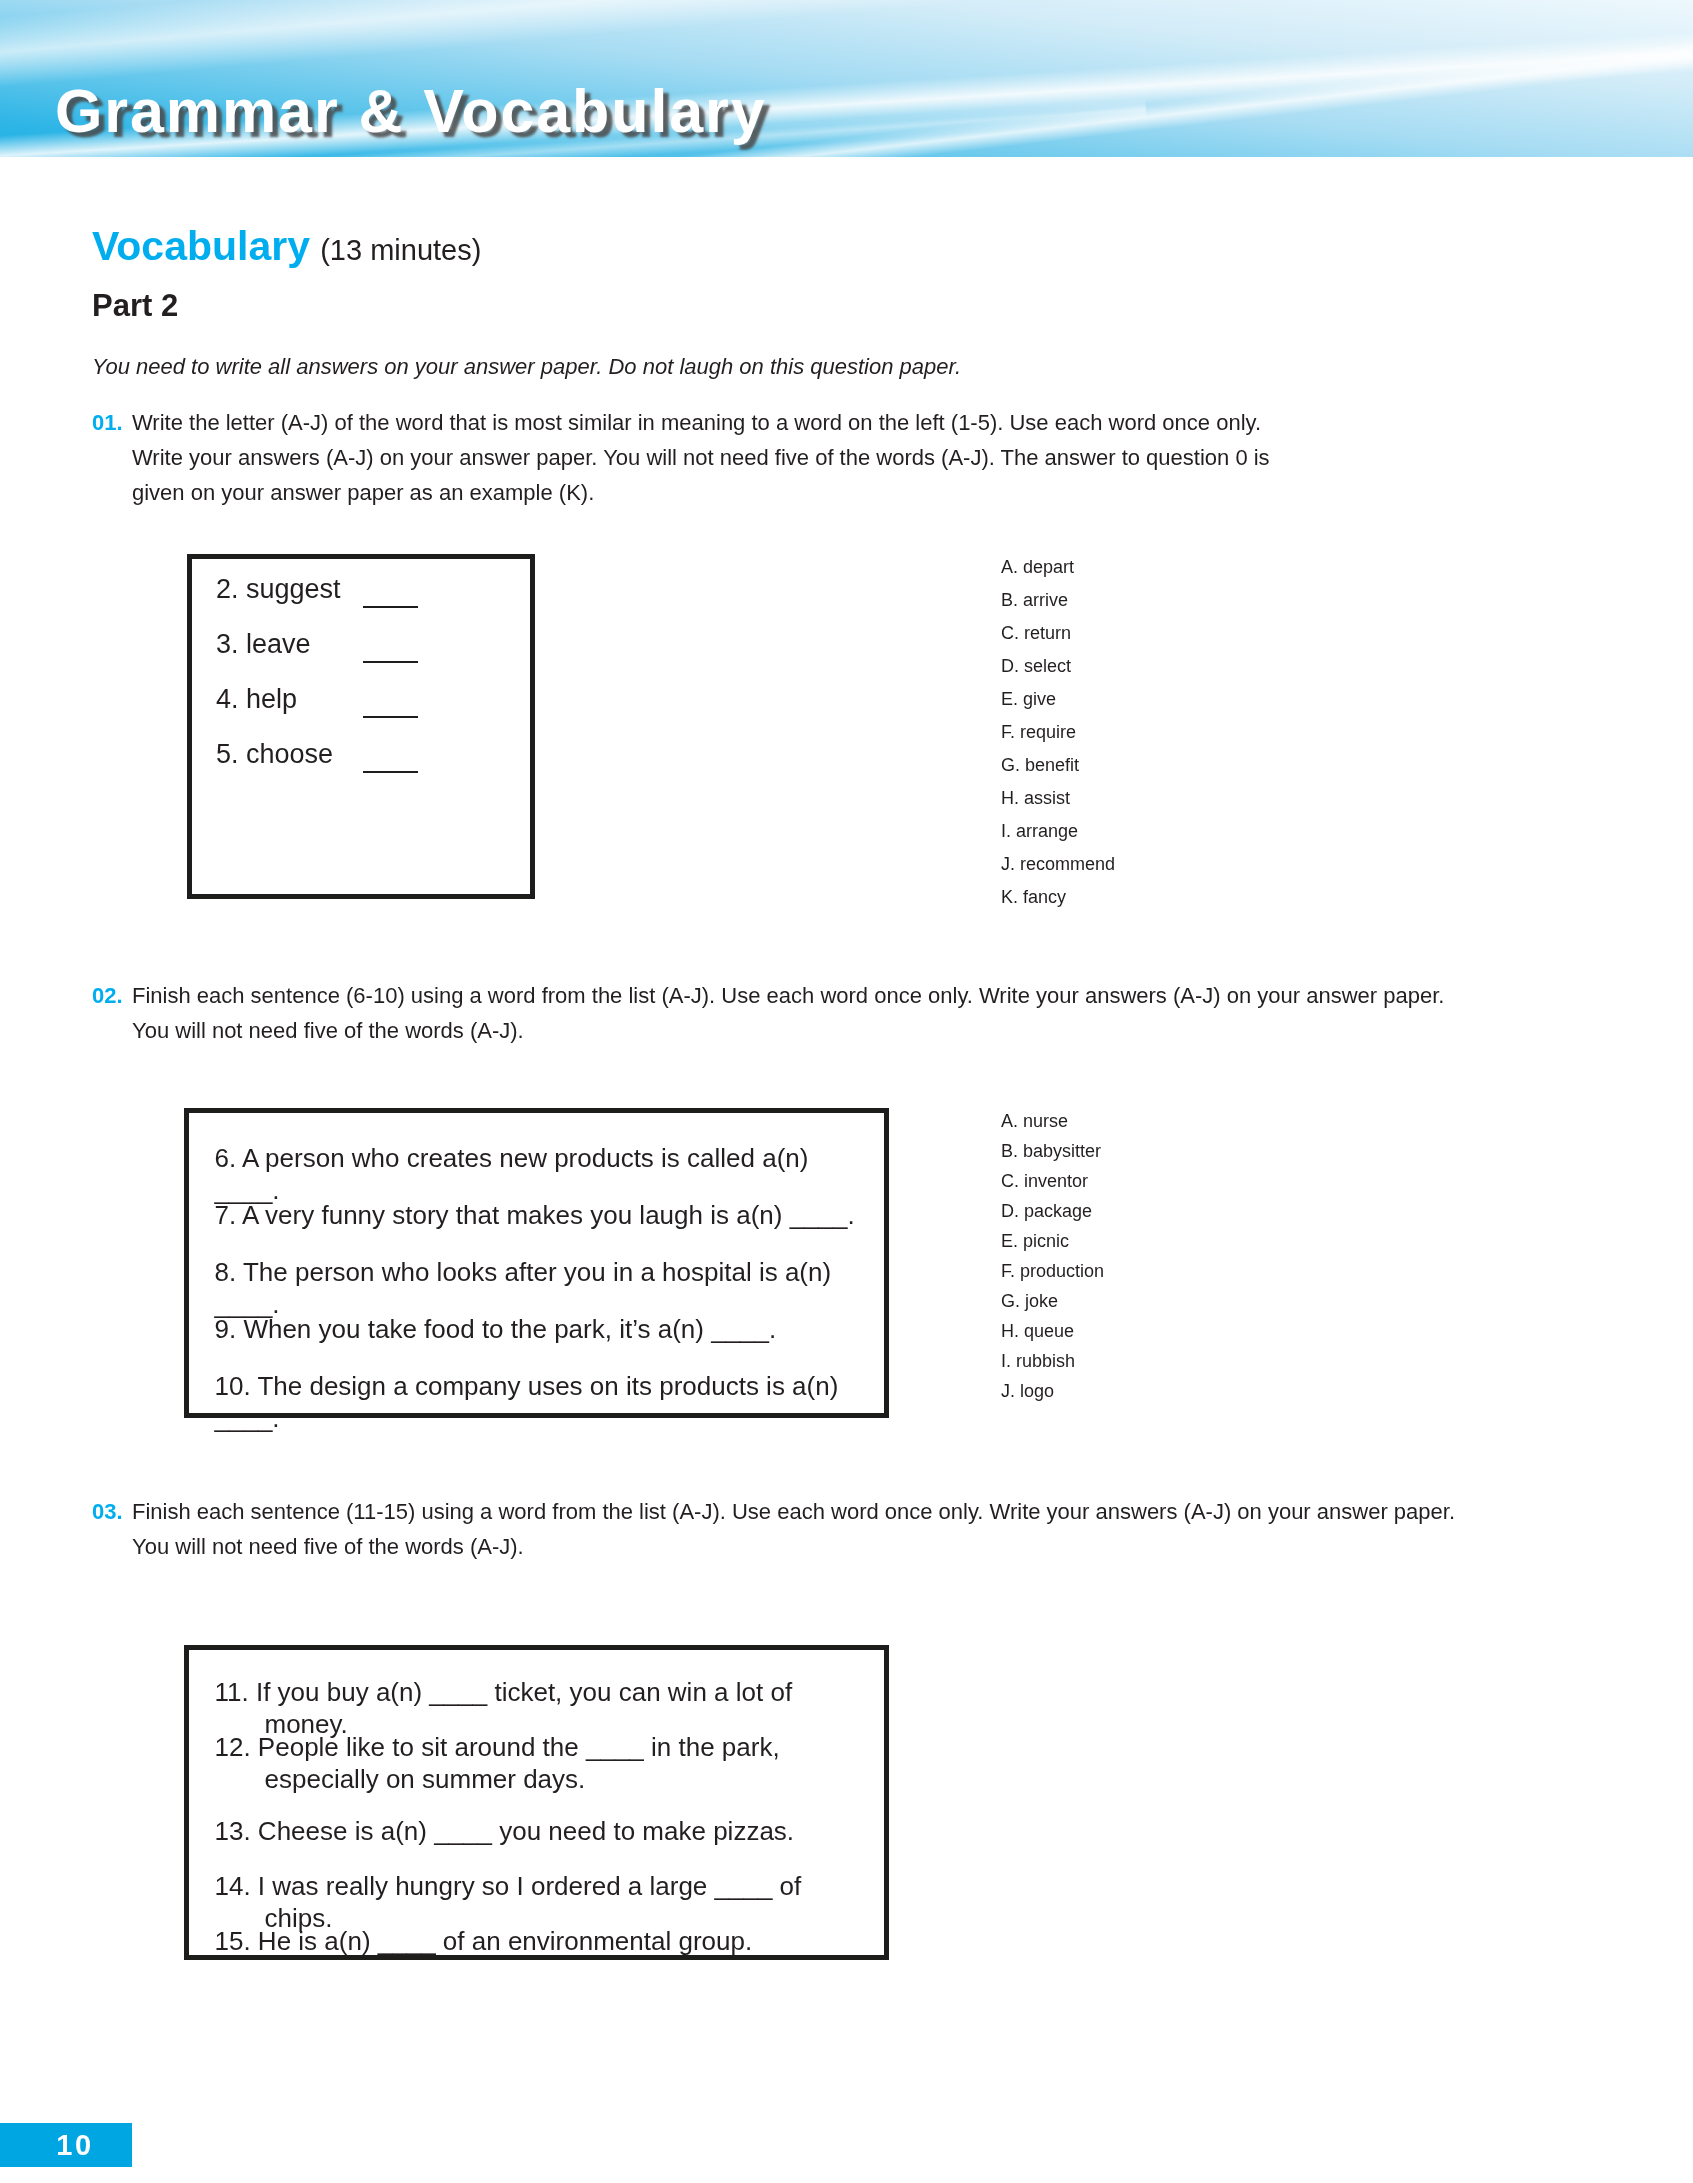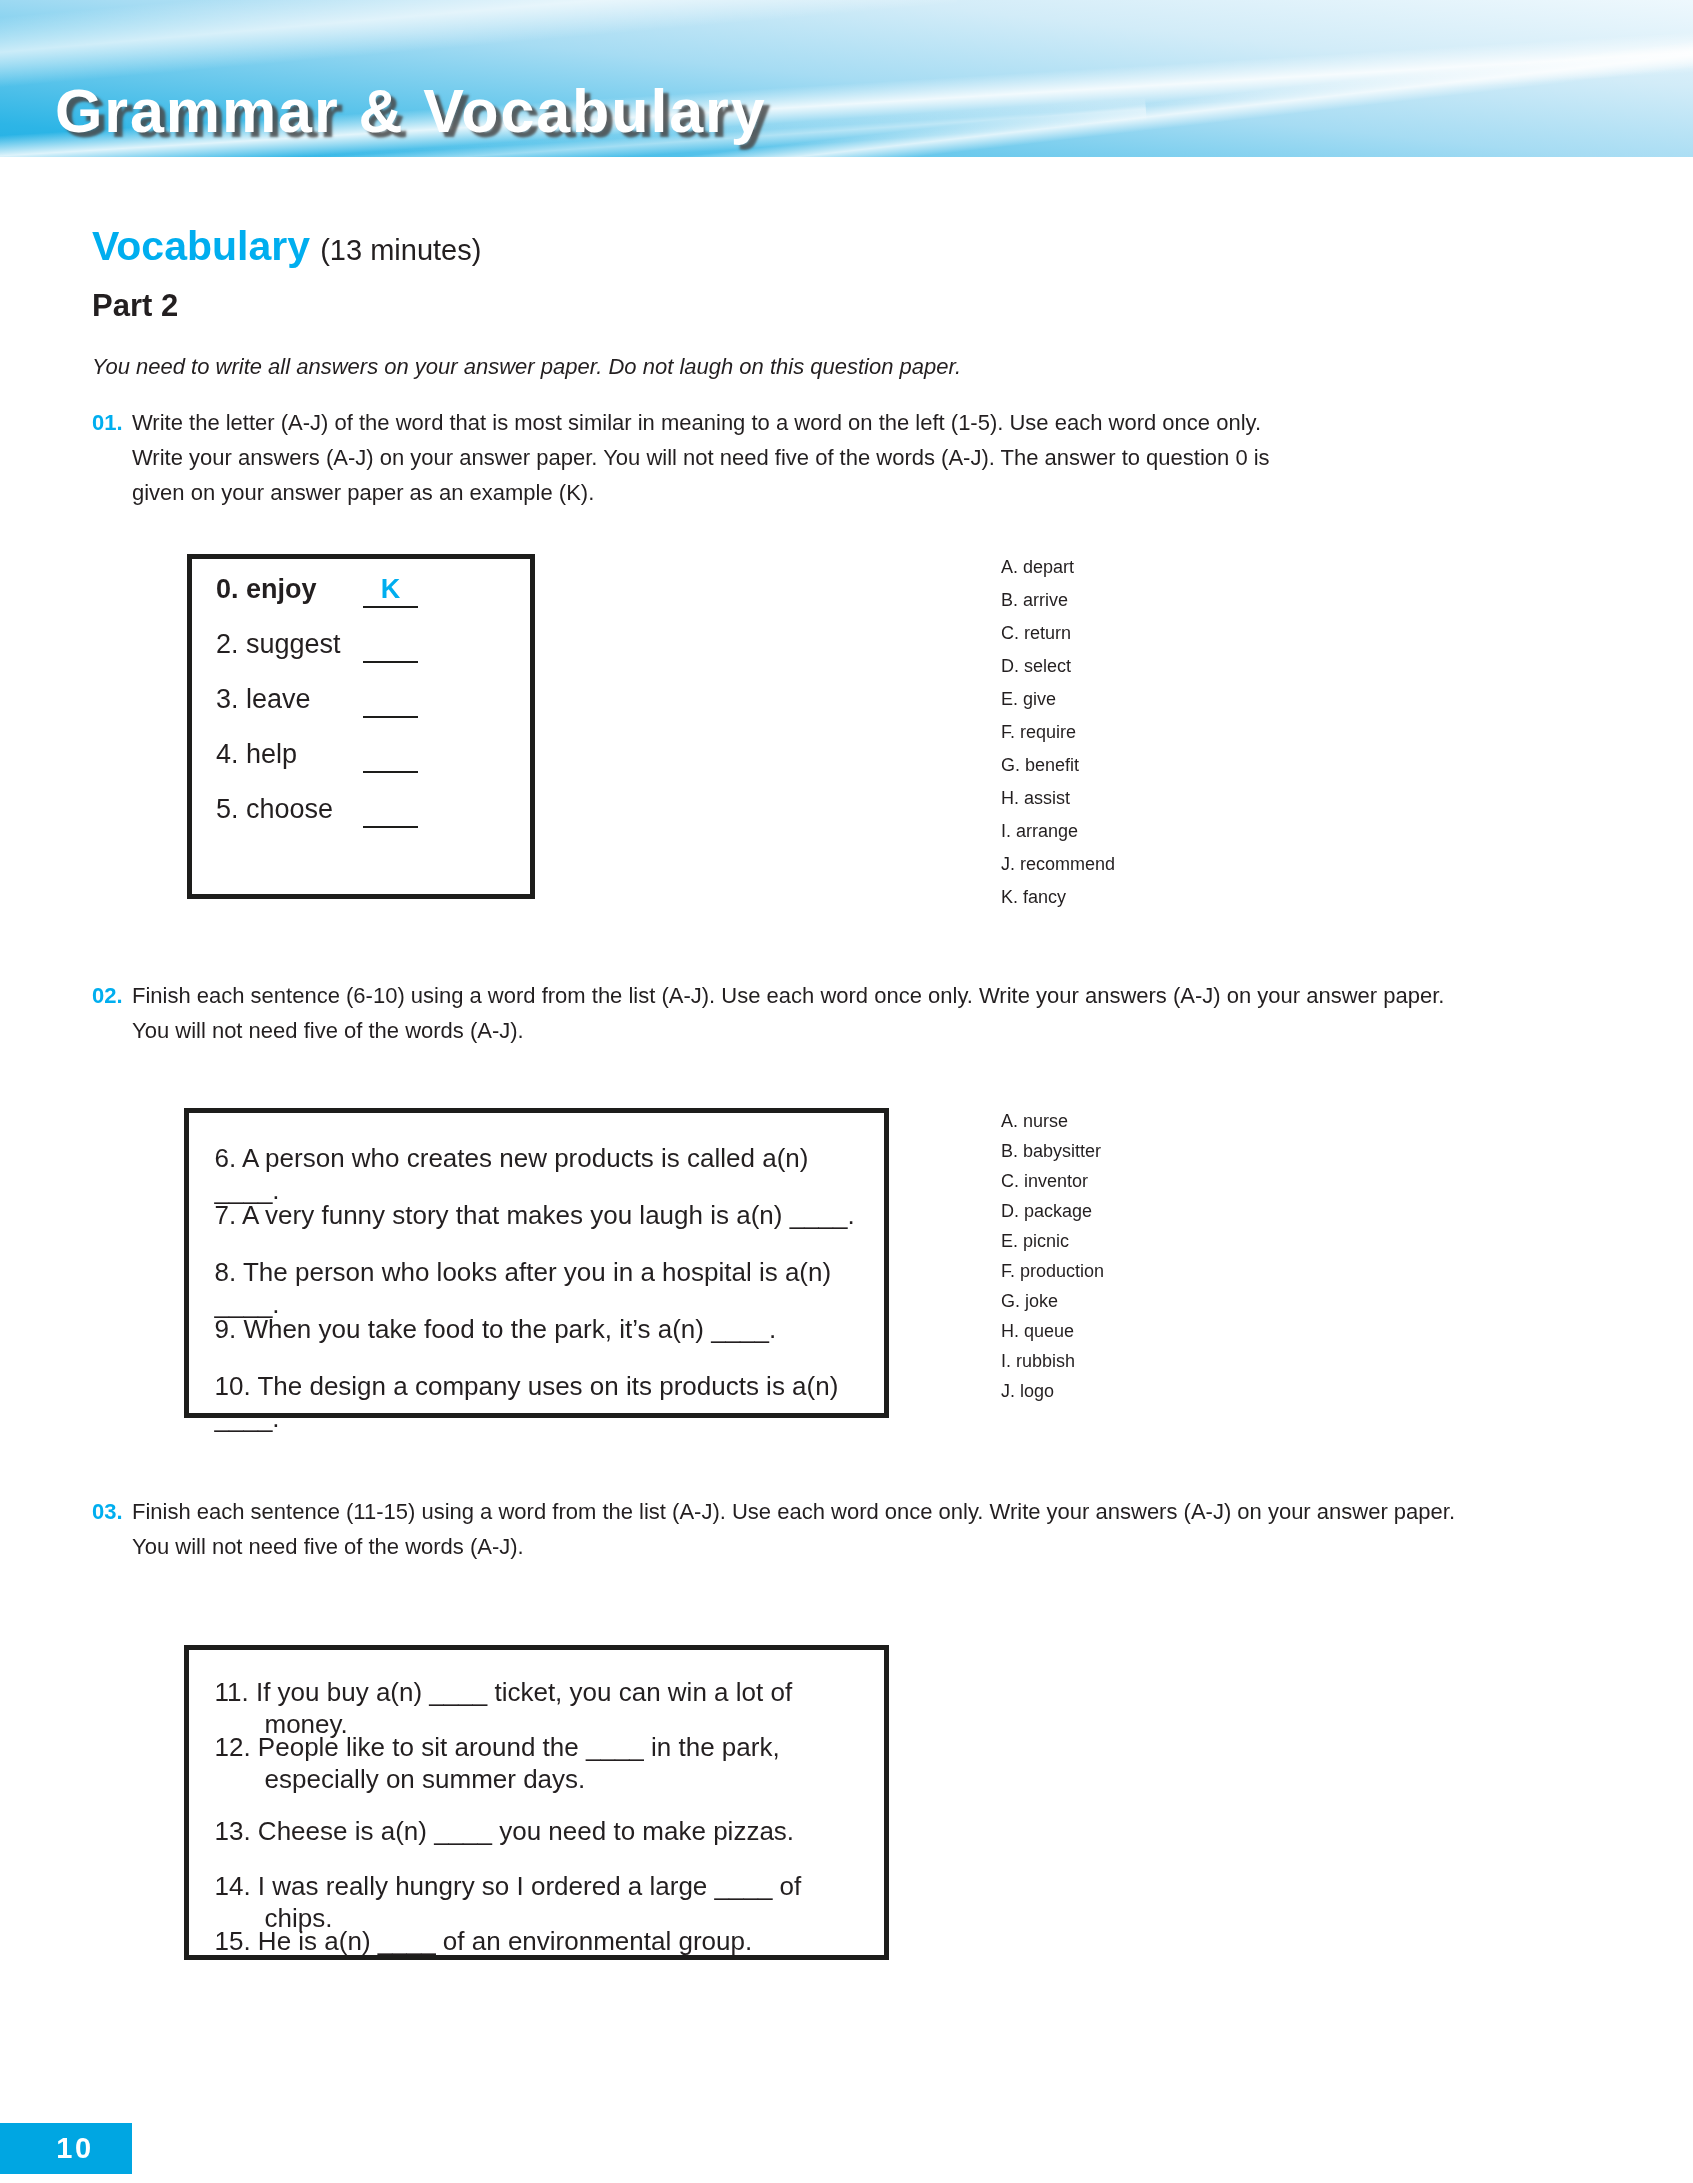--- a/index.html
+++ b/index.html
@@ -59,21 +59,21 @@
 
   
   .optlist{position:absolute;left:1001px;font-size:18px;}
   #list1{top:551px;line-height:33px;}
   #list2{top:1106px;line-height:30px;}
   #list3{top:1645px;line-height:29px;}
   .opt.boldopt{font-weight:400;}
 
   
   .pagebox{
-    position:absolute;left:0;top:2123px;width:132px;height:51px;background:#00a6e2;
+    position:absolute;left:0;top:2123px;width:132px;height:44px;background:#00a6e2;
     color:#ffffff;font-weight:700;font-size:29px;letter-spacing:2.5px;
     display:flex;align-items:center;justify-content:center;padding-left:18px;box-sizing:border-box;
   }
 </style>
 </head>
 <body>
 
 <div class="page">
 
   <div class="banner">
@@ -93,24 +93,20 @@
   <div class="instr" id="instr1">
     <span class="inum">01.</span>
     <span class="ilines">
       <div>Write the letter (A-J) of the word that is most similar in meaning to a word on the left (1-5). Use each word once only.</div>
       <div>Write your answers (A-J) on your answer paper. You will not need five of the words (A-J). The answer to question 0 is</div>
       <div>given on your answer paper as an example (K).</div>
     </span>
   </div>
 
   <div class="box" id="box1">
-    <div class="vrow first">
-      <span class="vlabel">0. enjoy</span>
-      <span class="slot"><span class="ans">K</span></span>
-    </div>
     <div class="vrow">
       <span class="vlabel">2. suggest</span>
       <span class="slot"><span class="ans"></span></span>
     </div>
     <div class="vrow">
       <span class="vlabel">3. leave</span>
       <span class="slot"><span class="ans"></span></span>
     </div>
     <div class="vrow">
       <span class="vlabel">4. help</span>

